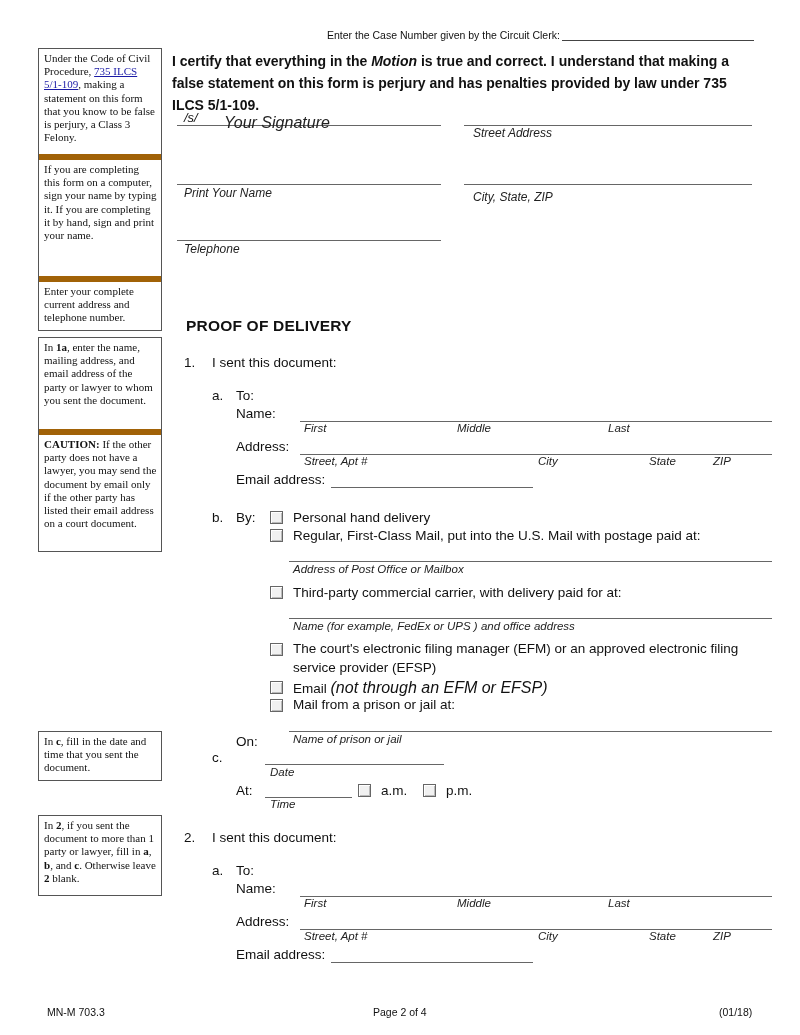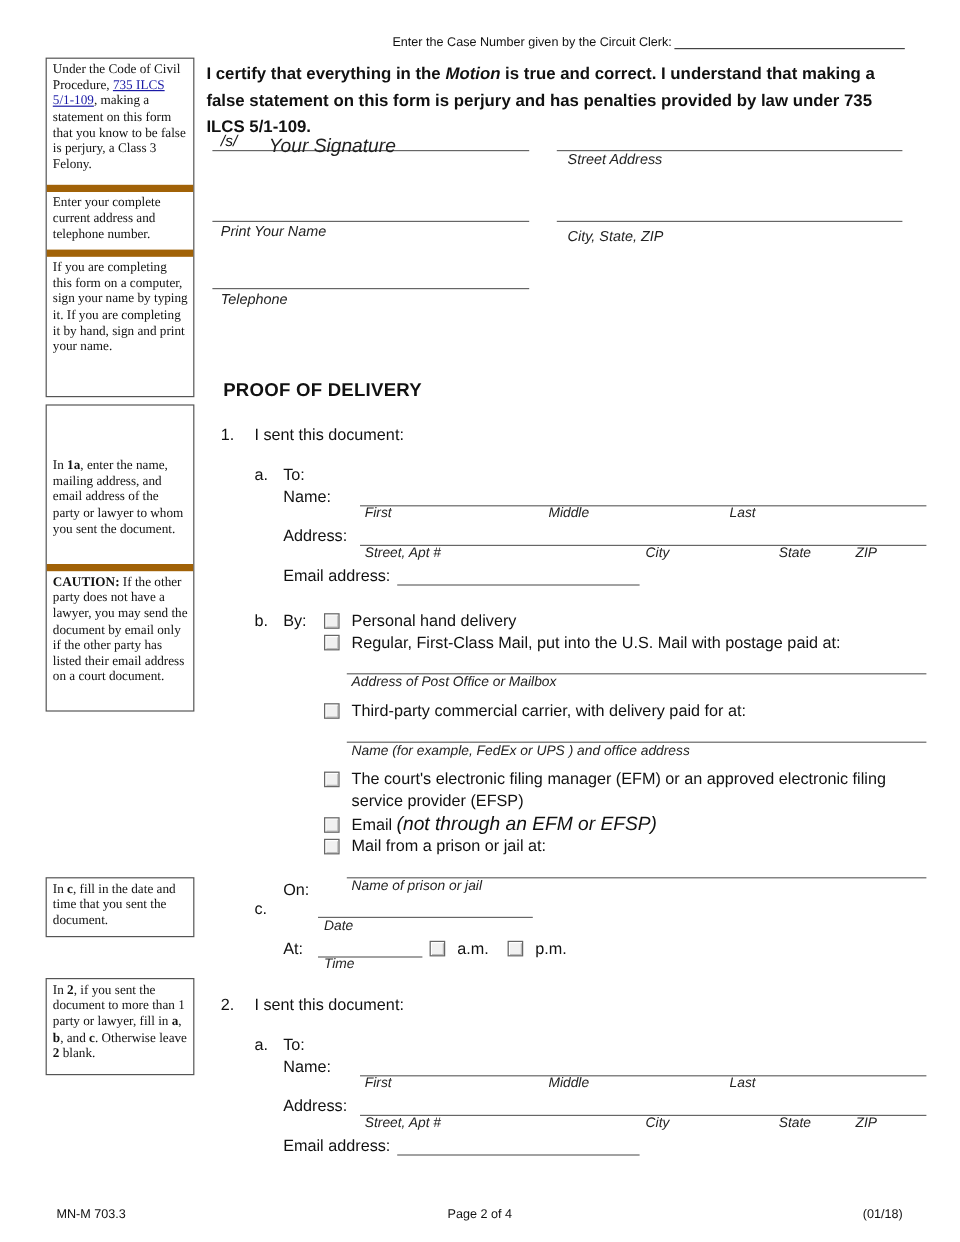--- a/index.html
+++ b/index.html
@@ -22,22 +22,22 @@
 </head>
 <body>
 
 <div class="header-case">Enter the Case Number given by the Circuit Clerk:</div>
 <div class="case-line"></div>
 
 <div class="side" style="top:48px;">
   <div class="cell" style="height:99px;">
     <span>Under the Code of Civil Procedure, </span><a>735 ILCS 5/1-109</a><span>, making a statement on this form that you know to be false is perjury, a Class 3 Felony.</span>
   </div>
+  <div class="cell" style="height:110px;">If you are completing this form on a computer, sign your name by typing it.  If you are completing it by hand, sign and print your name.</div>
   <div class="cell" style="height:42px;">Enter your complete current address and telephone number.</div>
-  <div class="cell" style="height:110px;">If you are completing this form on a computer, sign your name by typing it.  If you are completing it by hand, sign and print your name.</div>
 </div>
 
 <div class="cert">
   <span>I certify that everything in the </span><i>Motion</i><span> is true and correct. I understand that making a false statement on this form is perjury and has penalties provided by law under 735 ILCS 5/1-109.</span>
 </div>
 
 <div class="txt it" style="left:184px; top:110px; font-size:13px;">/s/</div>
 <div class="line" style="left:177px; top:125px; width:264px;"></div>
 <div class="cap" style="left:184px; top:114px; font-size:16px;margin-left:40px;">Your  Signature</div>
 
@@ -49,21 +49,21 @@
 
 <div class="line" style="left:464px; top:184px; width:288px;"></div>
 <div class="cap" style="left:473px; top:190px; font-size:12px;">City, State, ZIP</div>
 
 <div class="line" style="left:177px; top:240px; width:264px;"></div>
 <div class="cap" style="left:184px; top:242px; font-size:12px;">Telephone</div>
 
 <div class="heading">PROOF OF DELIVERY</div>
 
 <div class="side" style="top:337px;">
-  <div class="cell" style="height:85px;margin-top:41px;">
+  <div class="cell" style="height:85px;">
     <span>In </span><b>1a</b><span>, enter the name, mailing address, and email address of the party or lawyer to whom you sent the document.</span>
   </div>
   <div class="cell" style="height:110px;">
     <b>CAUTION:</b><span> If the other party does not have a lawyer, you may send the document by email only if the other party has listed their email address on a court document.</span>
   </div>
 </div>
 
 <div class="side" style="top:731px; height:50px;">
   <div class="cell">
     <span>In </span><b>c</b><span>, fill in the date and time that you sent the document.</span>

